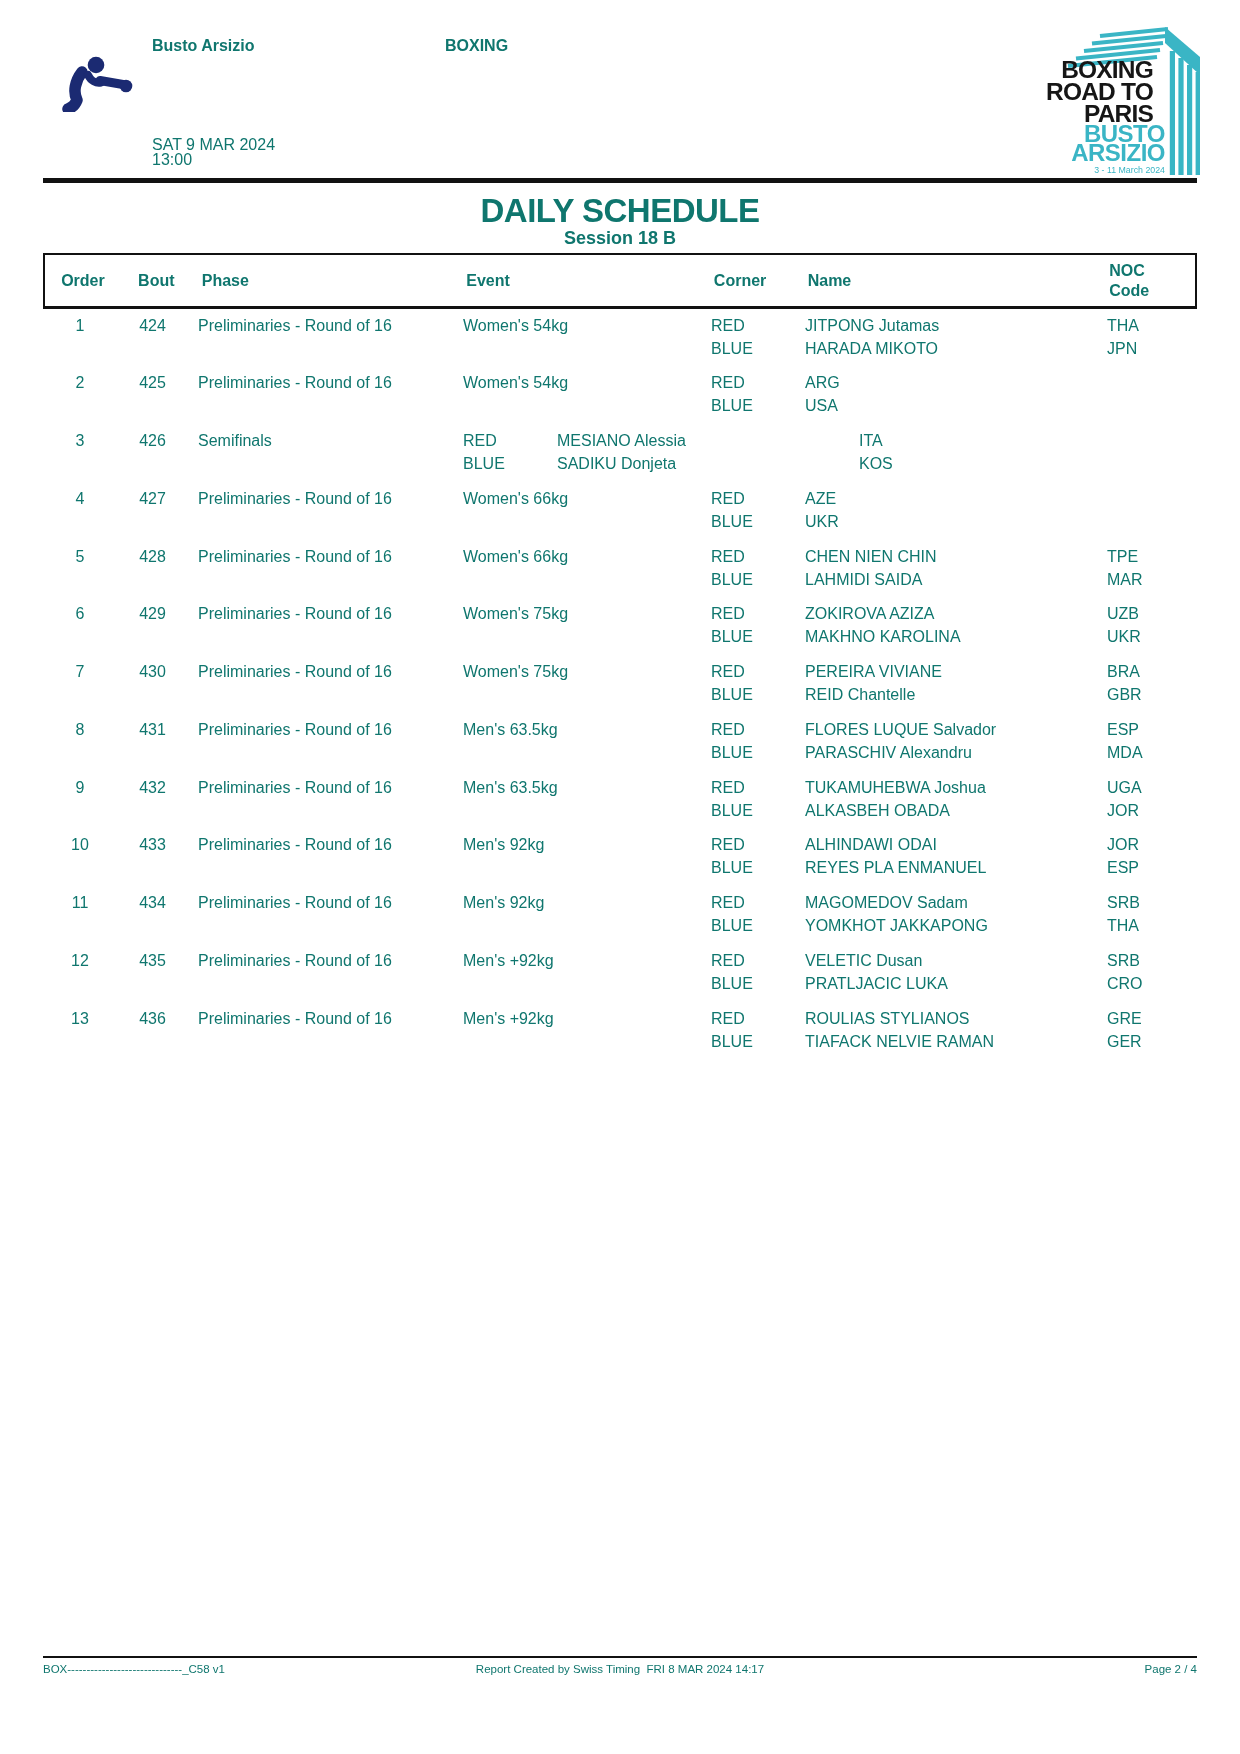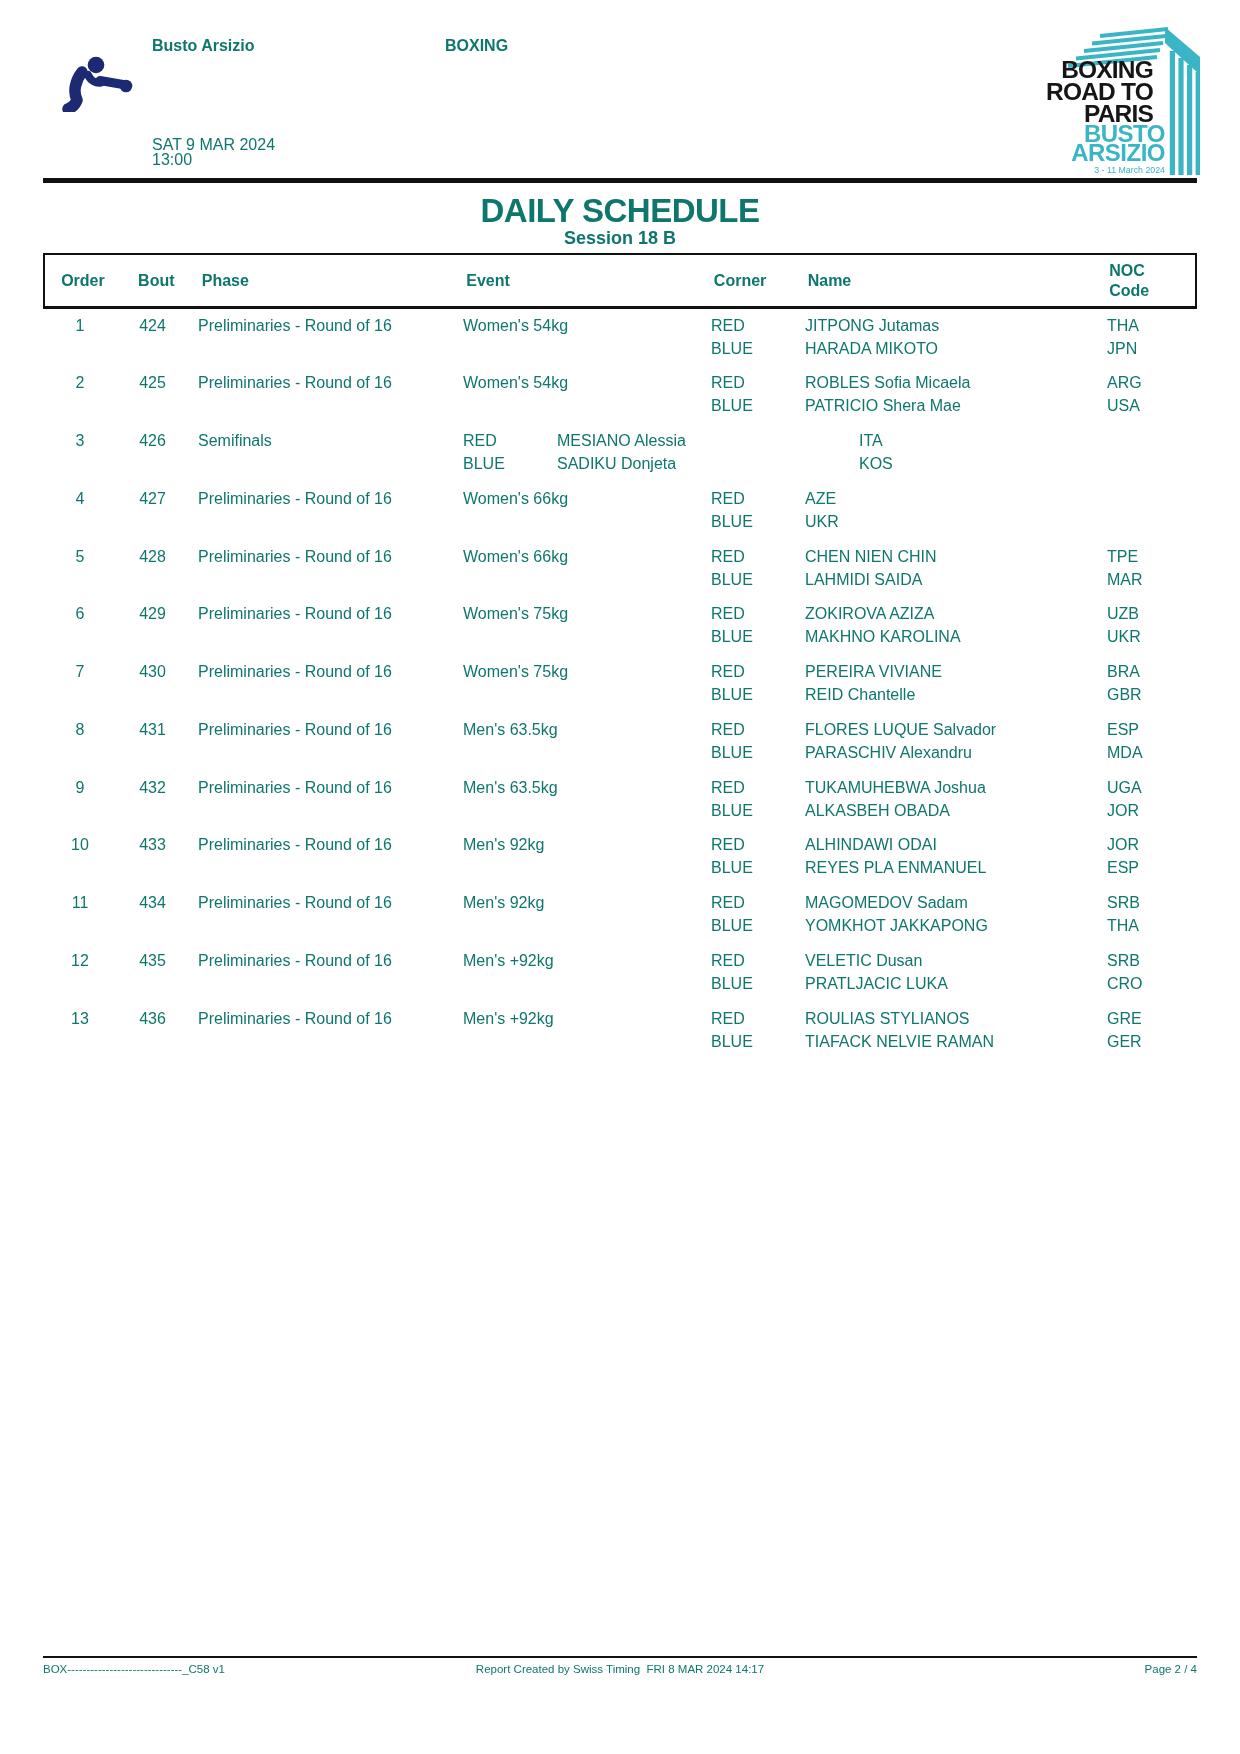--- a/index.html
+++ b/index.html
@@ -138,24 +138,20 @@
 
     <div class="bout-row">
       <div class="col-order line f-order">2</div>
       <div class="col-bout line f-bout">425</div>
       <div class="col-phase line f-phase">Preliminaries - Round of 16</div>
       <div class="col-event line f-event">Women's 54kg</div>
       <div class="col-corner">
         <div class="line f-red-corner">RED</div>
         <div class="line f-blue-corner">BLUE</div>
       </div>
-      <div class="col-name">
-        <div class="line f-red-name">ROBLES Sofia Micaela</div>
-        <div class="line f-blue-name">PATRICIO Shera Mae</div>
-      </div>
       <div class="col-noc">
         <div class="line f-red-noc">ARG</div>
         <div class="line f-blue-noc">USA</div>
       </div>
     </div>
 
     <div class="bout-row">
       <div class="col-order line f-order">3</div>
       <div class="col-bout line f-bout">426</div>
       <div class="col-phase line f-phase">Semifinals</div>

